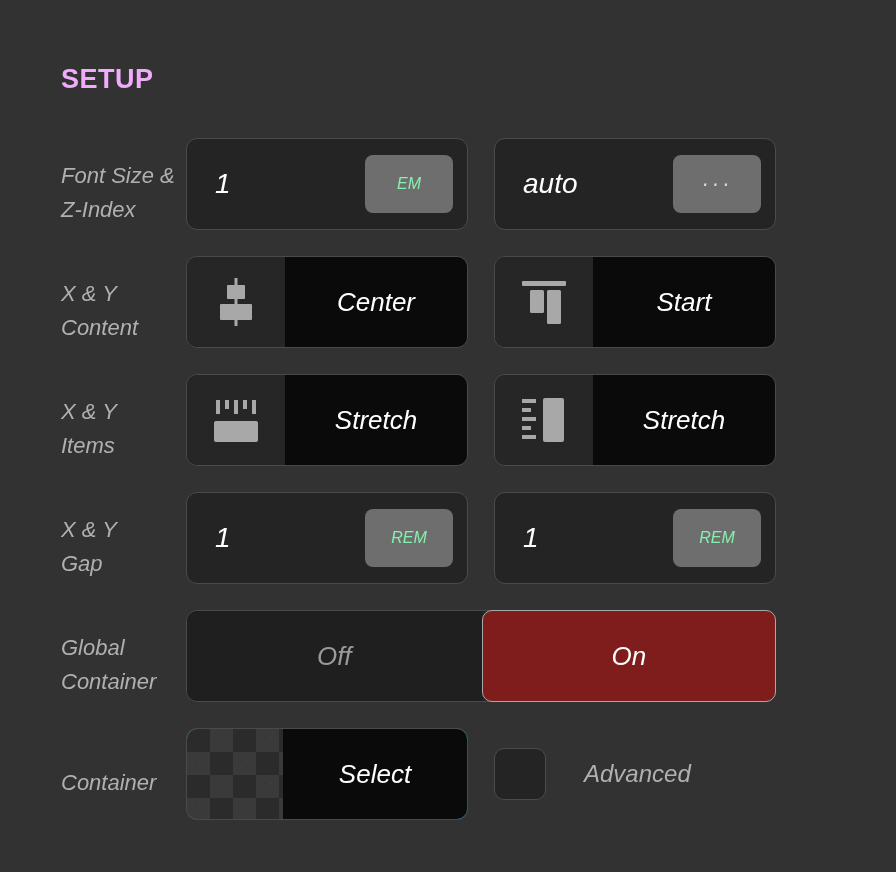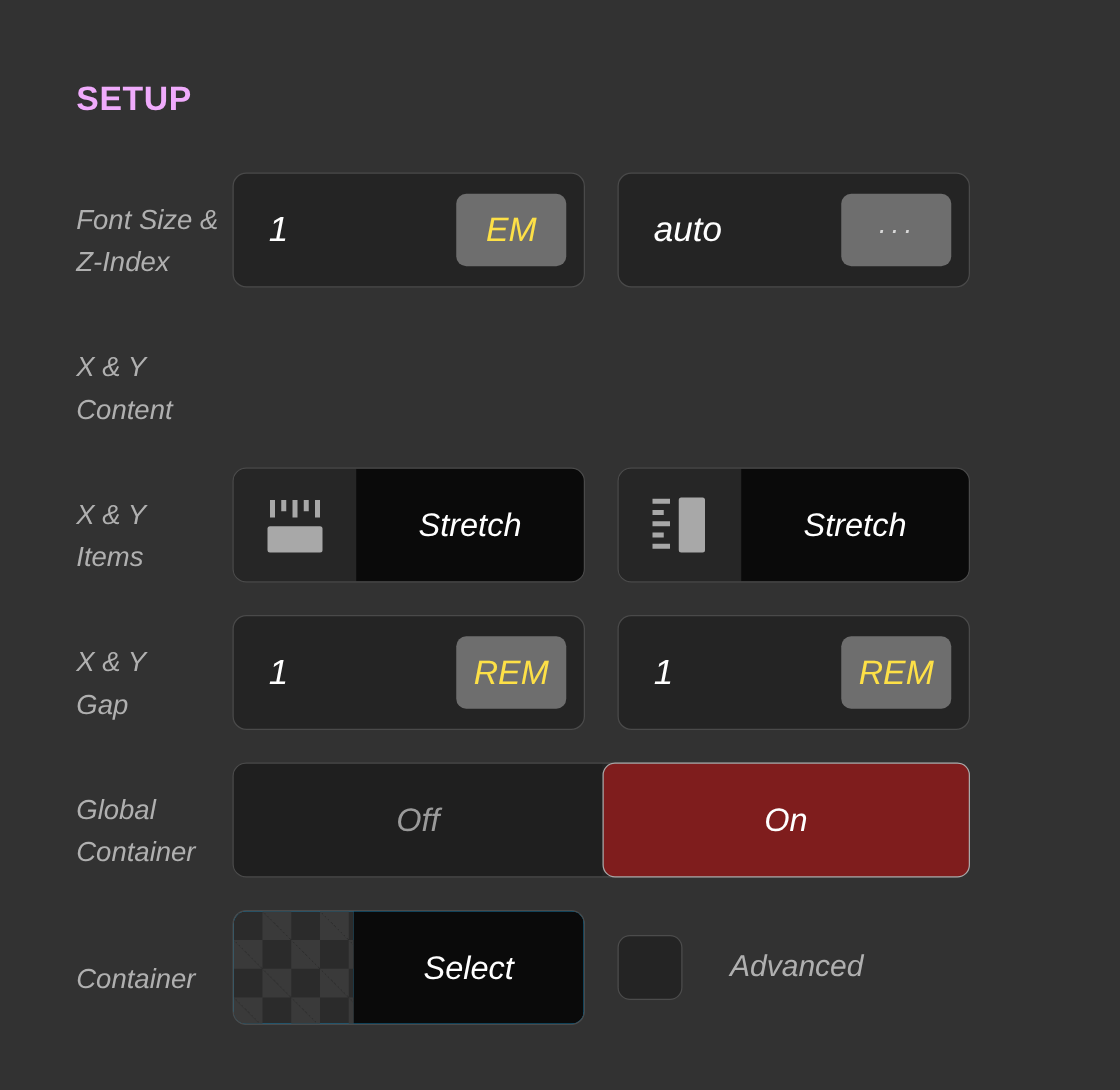--- a/index.html
+++ b/index.html
@@ -88,22 +88,22 @@
   .numfield .value {
     font-size: 28px;
     color: #ffffff;
     padding-left: 28px;
   }
   .unit-chip {
     min-width: 88px;
     height: 58px;
     border-radius: 8px;
     background: #6e6e6e;
-    color: #fde047;
-    font-size: 27px;
+    color: #86efac;
+    font-size: 16px;
     display: flex;
     align-items: center;
     justify-content: center;
     padding: 0 10px;
     box-sizing: border-box;
   }
   .unit-chip.dots {
     letter-spacing: 3px;
     color: #d8d8d8;
     font-size: 22px;
@@ -242,20 +242,45 @@
           <span class="value">auto</span>
           <span class="unit-chip dots">···</span>
         </div>
 
       </div>
     </div>
 
     <div class="row">
       <div class="row-label">X &amp; Y
 Content</div>
+      <div class="fields">
+
+        <div class="control split">
+          <div class="icon-pane">
+            <svg width="46" height="52" viewBox="0 0 46 52">
+              <rect x="21.5" y="2" width="3" height="48" fill="#a8a8a8"></rect>
+              <rect x="14" y="9" width="18" height="14" rx="1" fill="#a8a8a8"></rect>
+              <rect x="7" y="28" width="32" height="16" rx="1" fill="#a8a8a8"></rect>
+            </svg>
+          </div>
+          <div class="text-pane">Center</div>
+        </div>
+
+        <div class="control split">
+          <div class="icon-pane">
+            <svg width="50" height="52" viewBox="0 0 50 52">
+              <rect x="3" y="5" width="44" height="5" rx="1" fill="#a8a8a8"></rect>
+              <rect x="11" y="14" width="14" height="23" rx="1.5" fill="#a8a8a8"></rect>
+              <rect x="28" y="14" width="14" height="34" rx="1.5" fill="#a8a8a8"></rect>
+            </svg>
+          </div>
+          <div class="text-pane">Start</div>
+        </div>
+
+      </div>
     </div>
 
     <div class="row">
       <div class="row-label">X &amp; Y
 Items</div>
       <div class="fields">
 
         <div class="control split">
           <div class="icon-pane">
             <svg width="52" height="52" viewBox="0 0 52 52">

